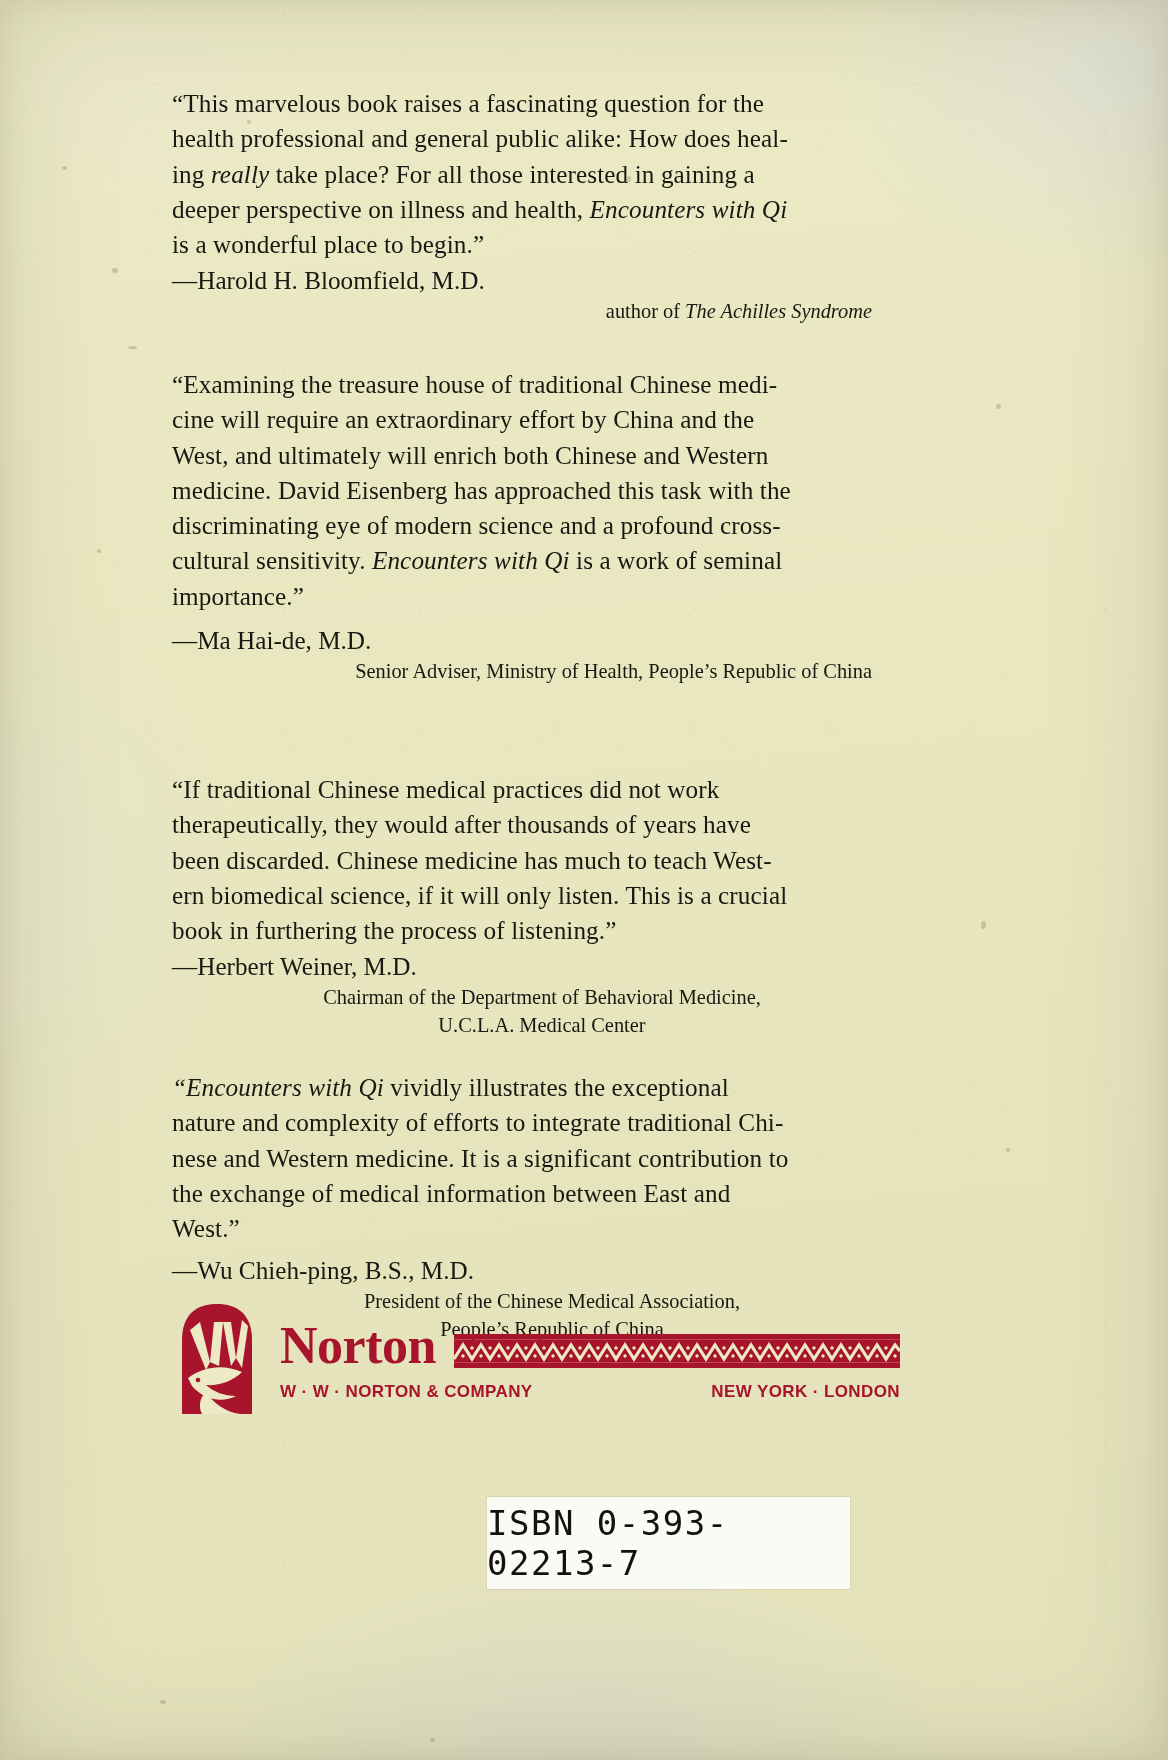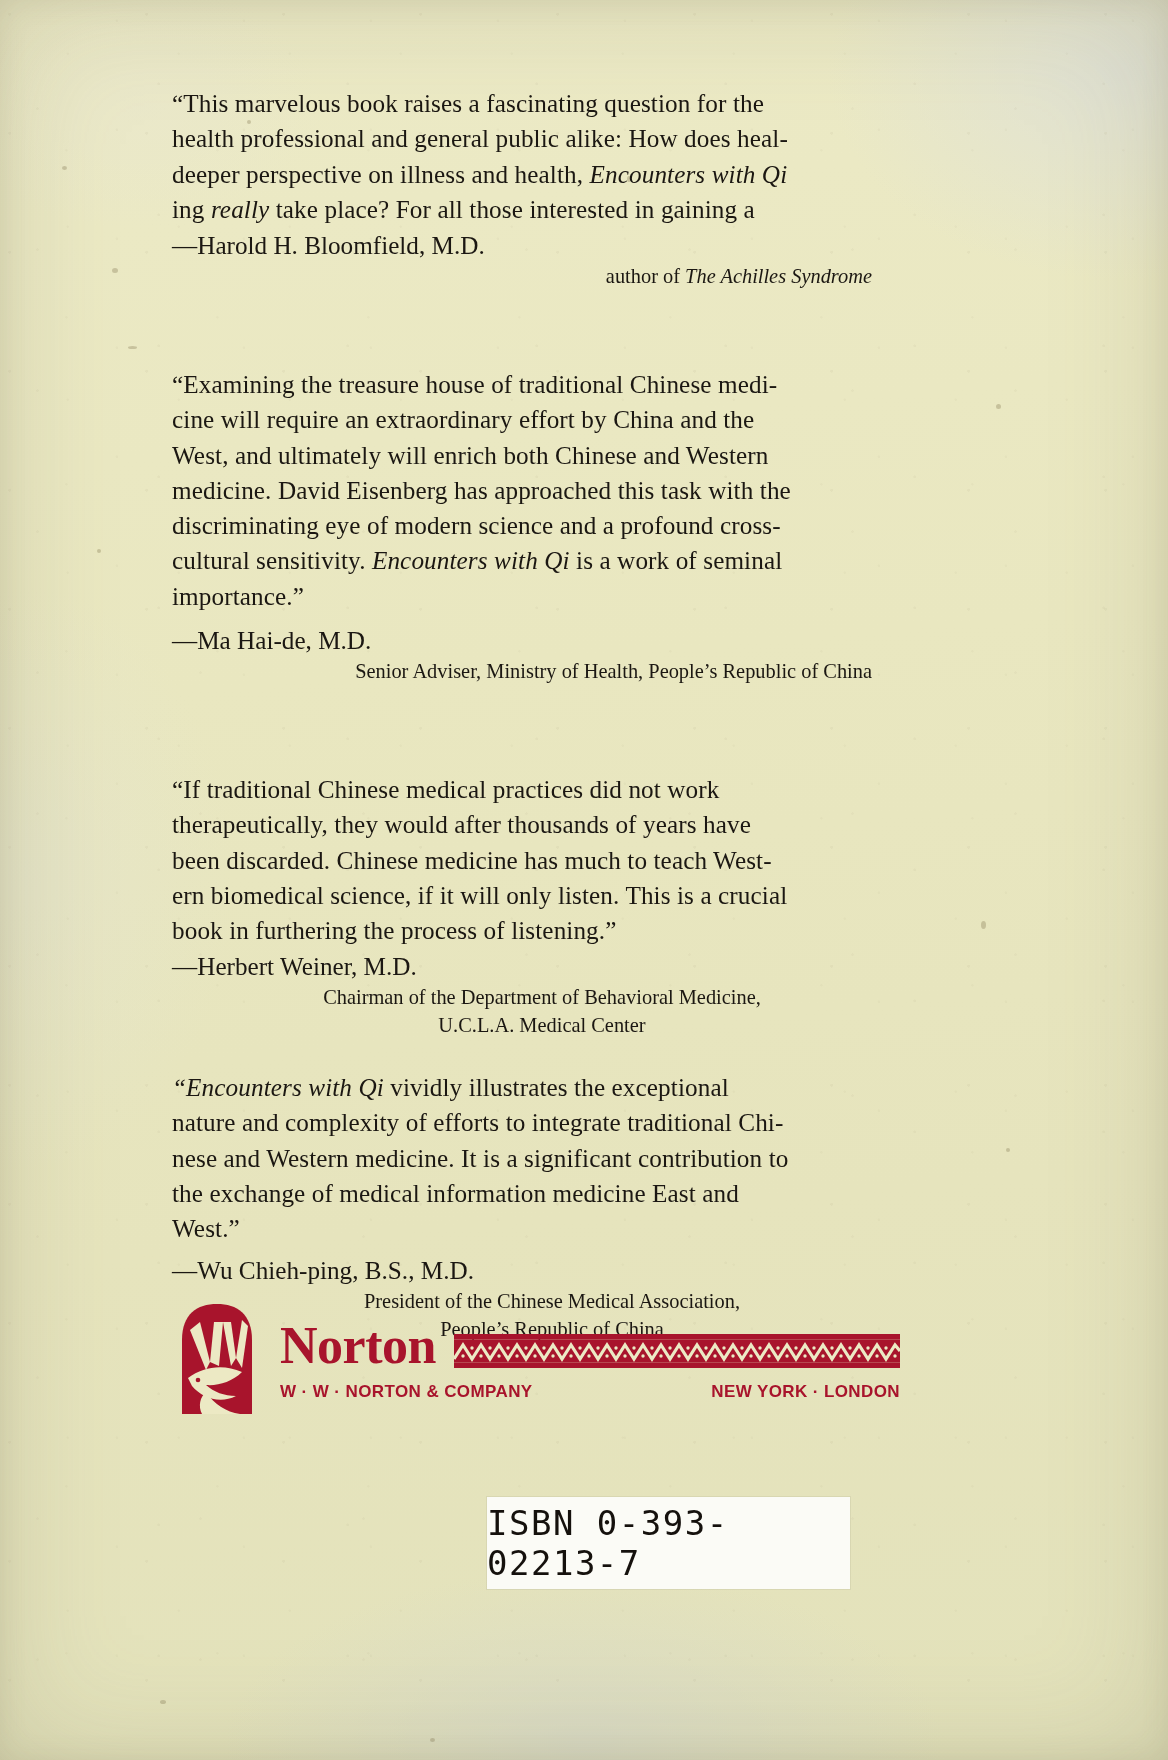--- a/index.html
+++ b/index.html
@@ -183,23 +183,24 @@
   <div class="speck" style="left:627px; top:176px;  width:4px;  height:6px;"></div>
   <div class="speck" style="left:160px; top:1700px; width:6px;  height:4px;"></div>
   <div class="speck" style="left:430px; top:1738px; width:5px;  height:4px;"></div>
 
   <div id="content">
 
     <div class="blurb" style="top:86px;">
       <div class="qtext">
         <div>“This marvelous book raises a fascinating question for the</div>
         <div>health professional and general public alike: How does heal-</div>
-          <div>deeper perspective on illness and health, <em>Encounters with Qi</em></div>
-
-        <div>ing <em>really</em> take place? For all those interested in gaining a</div>
+          <div>ing <em>really</em> take place? For all those interested in gaining a</div>
+
+        <div>deeper perspective on illness and health, <em>Encounters with Qi</em></div>
+        <div class="last">is a wonderful place to begin.”</div>
       </div>
       <div class="attrib">—Harold H. Bloomfield, M.D.</div>
       <div class="subattrib sub-right">author of <em>The Achilles Syndrome</em></div>
     </div>
 
     <div class="blurb" style="top:367px;">
       <div class="qtext">
         <div>“Examining the treasure house of traditional Chinese medi-</div>
         <div>cine will require an extraordinary effort by China and the</div>
         <div>West, and ultimately will enrich both Chinese and Western</div>
@@ -223,21 +224,21 @@
       <div class="attrib">—Herbert Weiner, M.D.</div>
       <div class="subattrib sub-center" style="padding-left:40px;">Chairman of the Department of Behavioral Medicine,</div>
       <div class="subattrib sub-center" style="padding-left:40px;">U.C.L.A. Medical Center</div>
     </div>
 
     <div class="blurb" style="top:1070px;">
       <div class="qtext">
         <div><em>“Encounters with Qi</em> vividly illustrates the exceptional</div>
         <div>nature and complexity of efforts to integrate traditional Chi-</div>
         <div>nese and Western medicine. It is a significant contribution to</div>
-        <div>the exchange of medical information medicine East and</div>
+        <div>the exchange of medical information between East and</div>
         <div class="last">West.”</div>
       </div>
       <div class="attrib" style="margin-top:8px;">—Wu Chieh-ping, B.S., M.D.</div>
       <div class="subattrib sub-center" style="padding-left:60px;">President of the Chinese Medical Association,</div>
       <div class="subattrib sub-center" style="padding-left:60px;">People’s Republic of China</div>
     </div>
   </div>
 
   <div id="norton">
 

